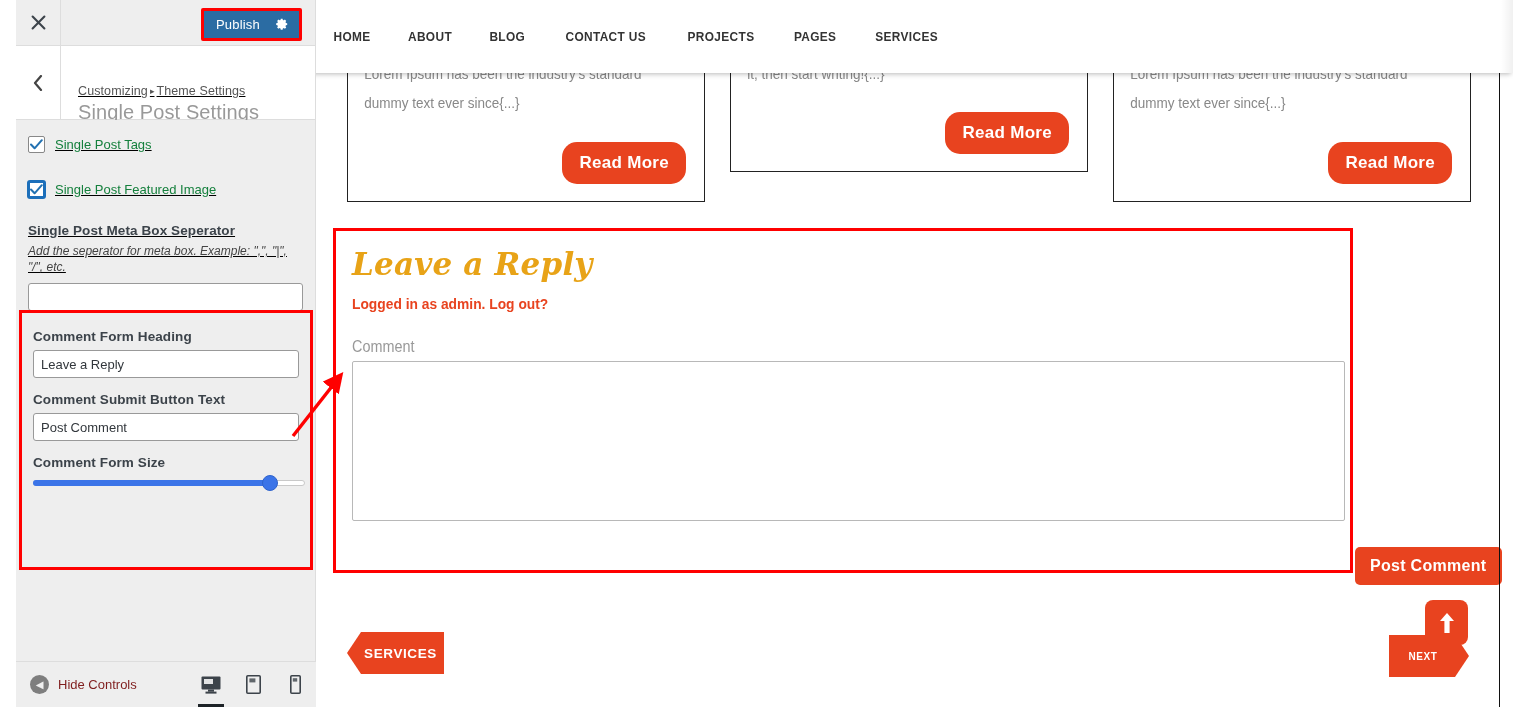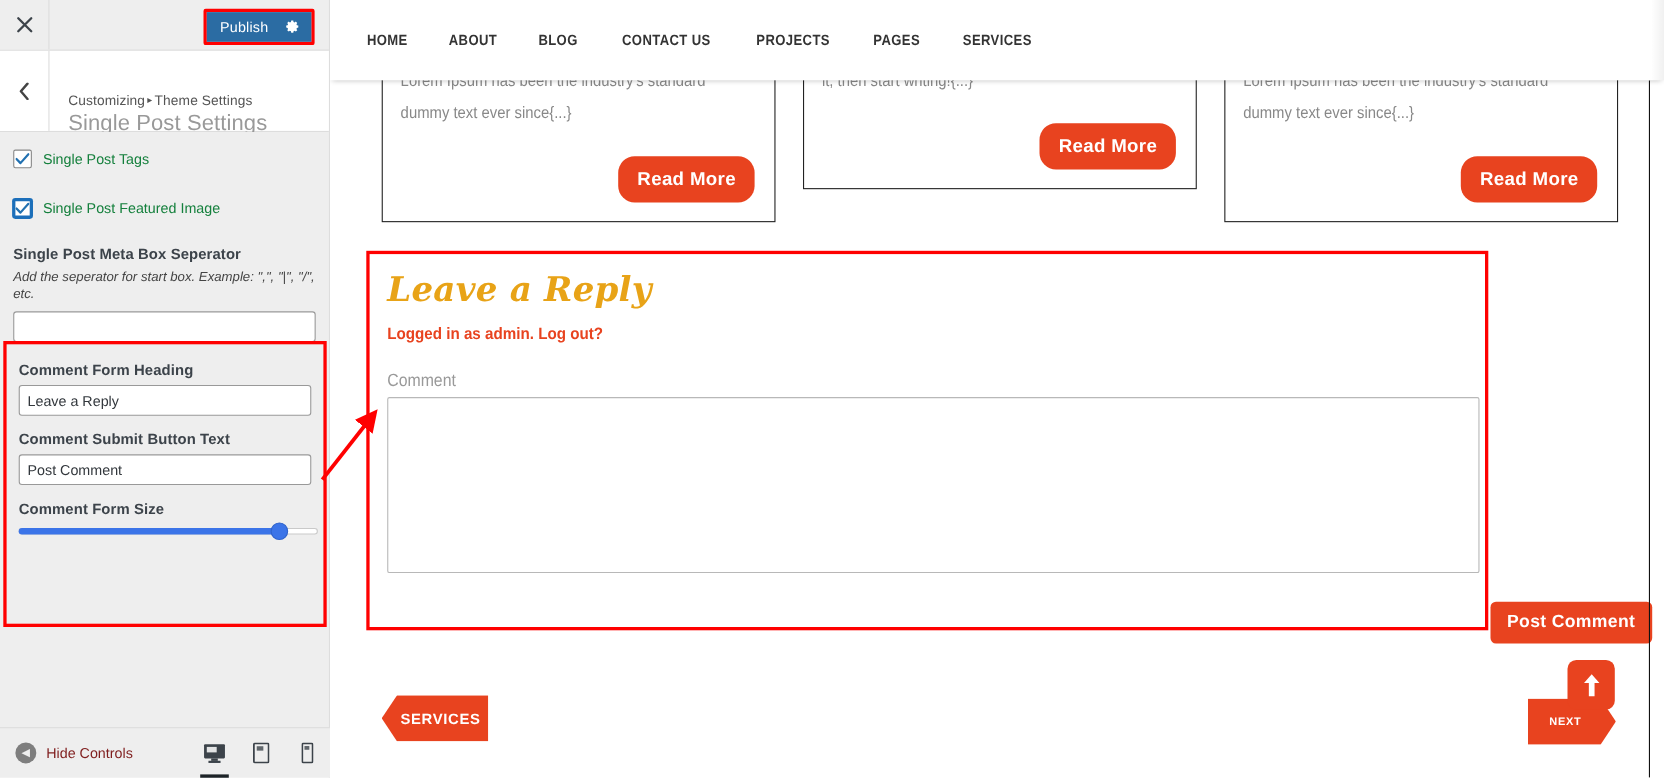--- a/index.html
+++ b/index.html
@@ -5,25 +5,26 @@
   * { box-sizing: border-box; margin: 0; padding: 0; }
   html, body {
     width: 1513px; height: 707px;
     font-family: "Liberation Sans", sans-serif;
     background: #fff; overflow: hidden;
   }
   #app { position: relative; width: 1513px; height: 707px; }
 
   
   #customizer {
-    position: absolute; left: 0; top: 0;
+    position: absolute; left: 16px; top: 0;
     width: 300px; height: 707px;
     background: #eeeeee;
     border-right: 1px solid #ddd;
     z-index: 5;
+    text-decoration: underline;
   }
   .cz-topbar {
     position: relative; height: 46px;
     background: #eeeeee;
     border-bottom: 1px solid #ddd;
     display: flex; align-items: center;
   }
   .cz-close {
     width: 45px; height: 45px;
     display: flex; align-items: center; justify-content: center;
@@ -438,21 +439,21 @@
         <span class="cbox focus">
           <svg width="13" height="11" viewBox="0 0 13 11">
             <path d="M1 5.5 L4.6 9.3 L11.8 1.2" stroke="#2271b1" stroke-width="2" fill="none" stroke-linecap="round" stroke-linejoin="round"></path>
           </svg>
         </span>
         <span class="cb-label">Single Post Featured Image</span>
       </div>
 
       <div class="ctl">
         <div class="ctl-title">Single Post Meta Box Seperator</div>
-        <div class="ctl-desc">Add the seperator for start box. Example: ",", "|", "/", etc.</div>
+        <div class="ctl-desc">Add the seperator for meta box. Example: ",", "|", "/", etc.</div>
         <input class="txt-input" type="text" value="" style="">
       </div>
 
       <div class="hl-group">
         <div class="ctl-title">Comment Form Heading</div>
         <input class="txt-input" type="text" value="Leave a Reply" style="">
 
         <div class="ctl-title">Comment Submit Button Text</div>
         <input class="txt-input" type="text" value="Post Comment" style="">
 

